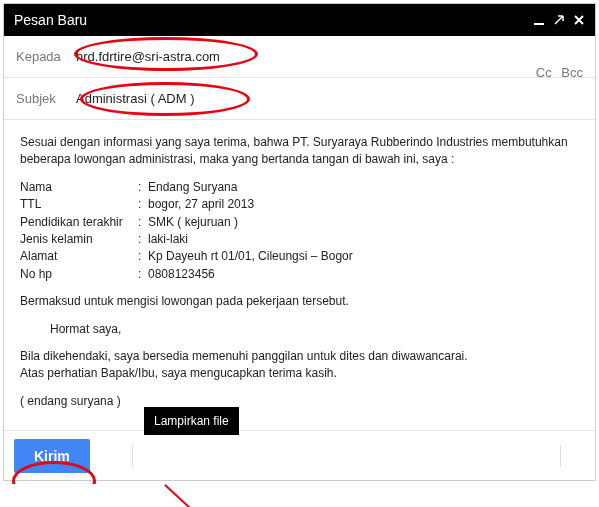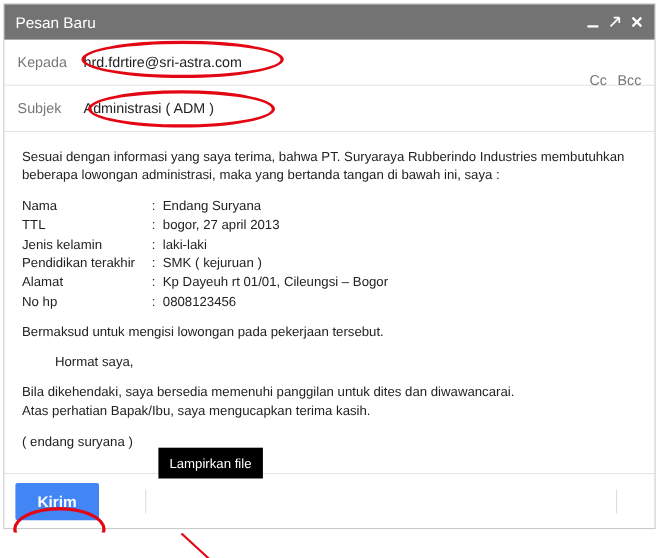--- a/index.html
+++ b/index.html
@@ -4,21 +4,21 @@
 <style>
   * { box-sizing: border-box; margin: 0; padding: 0; }
   body { font-family: Arial, sans-serif; font-size: 13px; color: #222; background: #fff; width: 599px; }
   .compose {
     border: 1px solid #ccc;
     width: 593px;
     margin: 3px;
     position: relative;
   }
   .titlebar {
-    background: #737373;
+    background: #000000;
     color: #fff;
     height: 32px;
     display: flex;
     align-items: center;
     padding: 0 10px;
     font-size: 14px;
     justify-content: space-between;
   }
   .titlebar-actions { display: flex; gap: 8px; align-items: center; }
   .titlebar-actions svg { cursor: pointer; }
@@ -151,28 +151,28 @@
             <td class="k">Nama</td>
             <td class="c">:</td>
             <td>Endang Suryana</td>
           </tr>
       <tr>
             <td class="k">TTL</td>
             <td class="c">:</td>
             <td>bogor, 27 april 2013</td>
           </tr>
       <tr>
+            <td class="k">Pendidikan terakhir</td>
+            <td class="c">:</td>
+            <td>SMK ( kejuruan )</td>
+          </tr>
+      <tr>
             <td class="k">Jenis kelamin</td>
             <td class="c">:</td>
             <td>laki-laki</td>
-          </tr>
-      <tr>
-            <td class="k">Pendidikan terakhir</td>
-            <td class="c">:</td>
-            <td>SMK ( kejuruan )</td>
           </tr>
       <tr>
             <td class="k">Alamat</td>
             <td class="c">:</td>
             <td>Kp Dayeuh rt 01/01, Cileungsi – Bogor</td>
           </tr>
       <tr>
             <td class="k">No hp</td>
             <td class="c">:</td>
             <td>0808123456</td>

